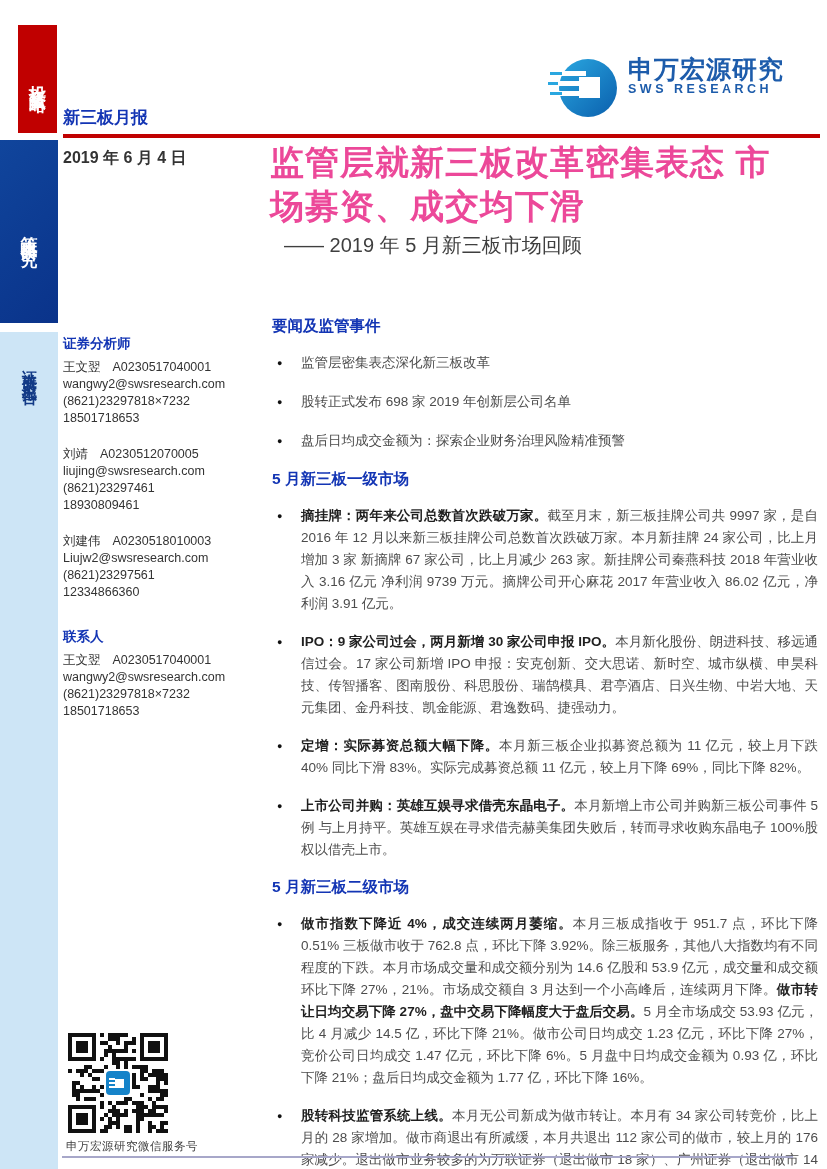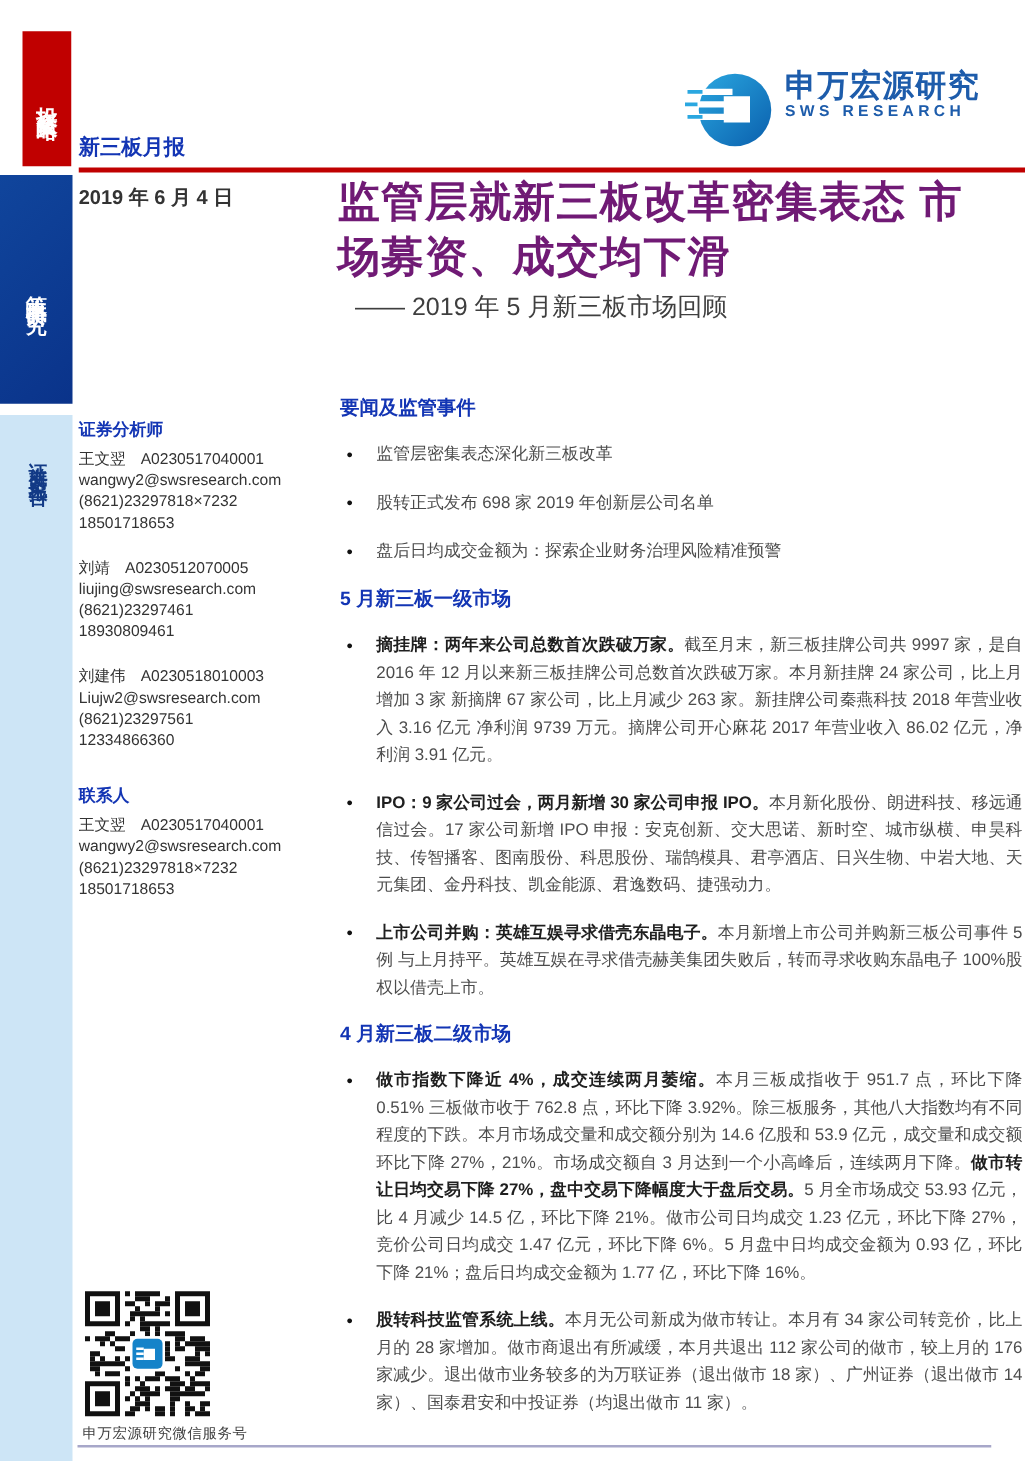--- a/index.html
+++ b/index.html
@@ -24,21 +24,21 @@
   .report-type{position:absolute;left:63px;top:106px;font-size:17px;font-weight:bold;color:#1335b4;}
   .red-rule{position:absolute;left:63px;top:134px;width:757px;height:4px;background:#c00000;}
   .report-date{position:absolute;left:63px;top:148px;font-size:16px;font-weight:bold;color:#333333;}
   
   .brand{position:absolute;left:548px;top:56px;display:flex;align-items:flex-start;}
   .brand-text{margin-left:8px;}
   .brand-cn{font-size:25px;font-weight:bold;color:#1d5cab;line-height:26px;letter-spacing:1px;}
   .brand-en{font-size:12.5px;font-weight:bold;color:#1d5cab;letter-spacing:3.5px;line-height:14px;}
   
   .title{position:absolute;left:270px;top:140px;width:552px;font-size:34px;line-height:44px;
-    font-weight:bold;color:#701a75;letter-spacing:1px;}
+    font-weight:bold;color:#ec4899;letter-spacing:1px;}
   .subtitle{position:absolute;left:284px;top:232px;font-size:20px;color:#3f3f3f;}
   
   .panel{position:absolute;left:63px;top:335px;width:200px;font-size:12.5px;line-height:17px;color:#333333;}
   .panel .p-head{font-size:13.5px;font-weight:bold;color:#1335b4;margin:0 0 7px 0;}
   .card{margin:0 0 19px 0;}
   .card .nrow{display:flex;}
   .card .nrow .aid{margin-left:12px;}
   .contact-gap{height:8px;}
   
   .content{position:absolute;left:272px;top:316px;width:546px;}
@@ -151,23 +151,24 @@
   <div class="sec-h">要闻及监管事件</div>
   <div class="news">
     <div class="bullet">监管层密集表态深化新三板改革</div>
     <div class="bullet">股转正式发布 698 家 2019 年创新层公司名单</div>
     <div class="bullet">盘后日均成交金额为：探索企业财务治理风险精准预警</div>
   </div>
 
   <div class="sec-h">5 月新三板一级市场</div>
   <div class="bullet"><span class="b">摘挂牌：两年来公司总数首次跌破万家。</span><span>截至月末，新三板挂牌公司共 9997 家，是自 2016 年 12 月以来新三板挂牌公司总数首次跌破万家。本月新挂牌 24 家公司，比上月增加 3 家 新摘牌 67 家公司，比上月减少 263 家。新挂牌公司秦燕科技 2018 年营业收入 3.16 亿元 净利润 9739 万元。摘牌公司开心麻花 2017 年营业收入 86.02 亿元，净利润 3.91 亿元。</span></div>
   <div class="bullet"><span class="b">IPO：9 家公司过会，两月新增 30 家公司申报 IPO。</span><span>本月新化股份、朗进科技、移远通信过会。17 家公司新增 IPO 申报：安克创新、交大思诺、新时空、城市纵横、申昊科技、传智播客、图南股份、科思股份、瑞鹄模具、君亭酒店、日兴生物、中岩大地、天元集团、金丹科技、凯金能源、君逸数码、捷强动力。</span></div>
+  <div class="bullet"><span class="b">定增：实际募资总额大幅下降。</span><span>本月新三板企业拟募资总额为 11 亿元，较上月下跌 40% 同比下滑 83%。实际完成募资总额 11 亿元，较上月下降 69%，同比下降 82%。</span></div>
   <div class="bullet"><span class="b">上市公司并购：英雄互娱寻求借壳东晶电子。</span><span>本月新增上市公司并购新三板公司事件 5 例 与上月持平。英雄互娱在寻求借壳赫美集团失败后，转而寻求收购东晶电子 100%股权以借壳上市。</span></div>
 
-  <div class="sec-h">4 月新三板二级市场</div>
+  <div class="sec-h">5 月新三板二级市场</div>
   <div class="bullet"><span class="b">做市指数下降近 4%，成交连续两月萎缩。</span><span>本月三板成指收于 951.7 点，环比下降 0.51% 三板做市收于 762.8 点，环比下降 3.92%。除三板服务，其他八大指数均有不同程度的下跌。本月市场成交量和成交额分别为 14.6 亿股和 53.9 亿元，成交量和成交额环比下降 27%，21%。市场成交额自 3 月达到一个小高峰后，连续两月下降。</span><span class="b">做市转让日均交易下降 27%，盘中交易下降幅度大于盘后交易。</span><span>5 月全市场成交 53.93 亿元，比 4 月减少 14.5 亿，环比下降 21%。做市公司日均成交 1.23 亿元，环比下降 27%，竞价公司日均成交 1.47 亿元，环比下降 6%。5 月盘中日均成交金额为 0.93 亿，环比下降 21%；盘后日均成交金额为 1.77 亿，环比下降 16%。</span></div>
   <div class="bullet"><span class="b">股转科技监管系统上线。</span><span>本月无公司新成为做市转让。本月有 34 家公司转竞价，比上月的 28 家增加。做市商退出有所减缓，本月共退出 112 家公司的做市，较上月的 176 家减少。退出做市业务较多的为万联证券（退出做市 18 家）、广州证券（退出做市 14 家）、国泰君安和中投证券（均退出做市 11 家）。</span></div>
 
 </div>
 
 <div class="qr-box">
   <div class="qr-frame">
     <svg id="qr-svg" width="104" height="104" viewBox="0 0 104 104">
         <rect x="34" y="2" width="4" height="4" fill="#111111"></rect>
         <rect x="42" y="2" width="4" height="4" fill="#111111"></rect>

